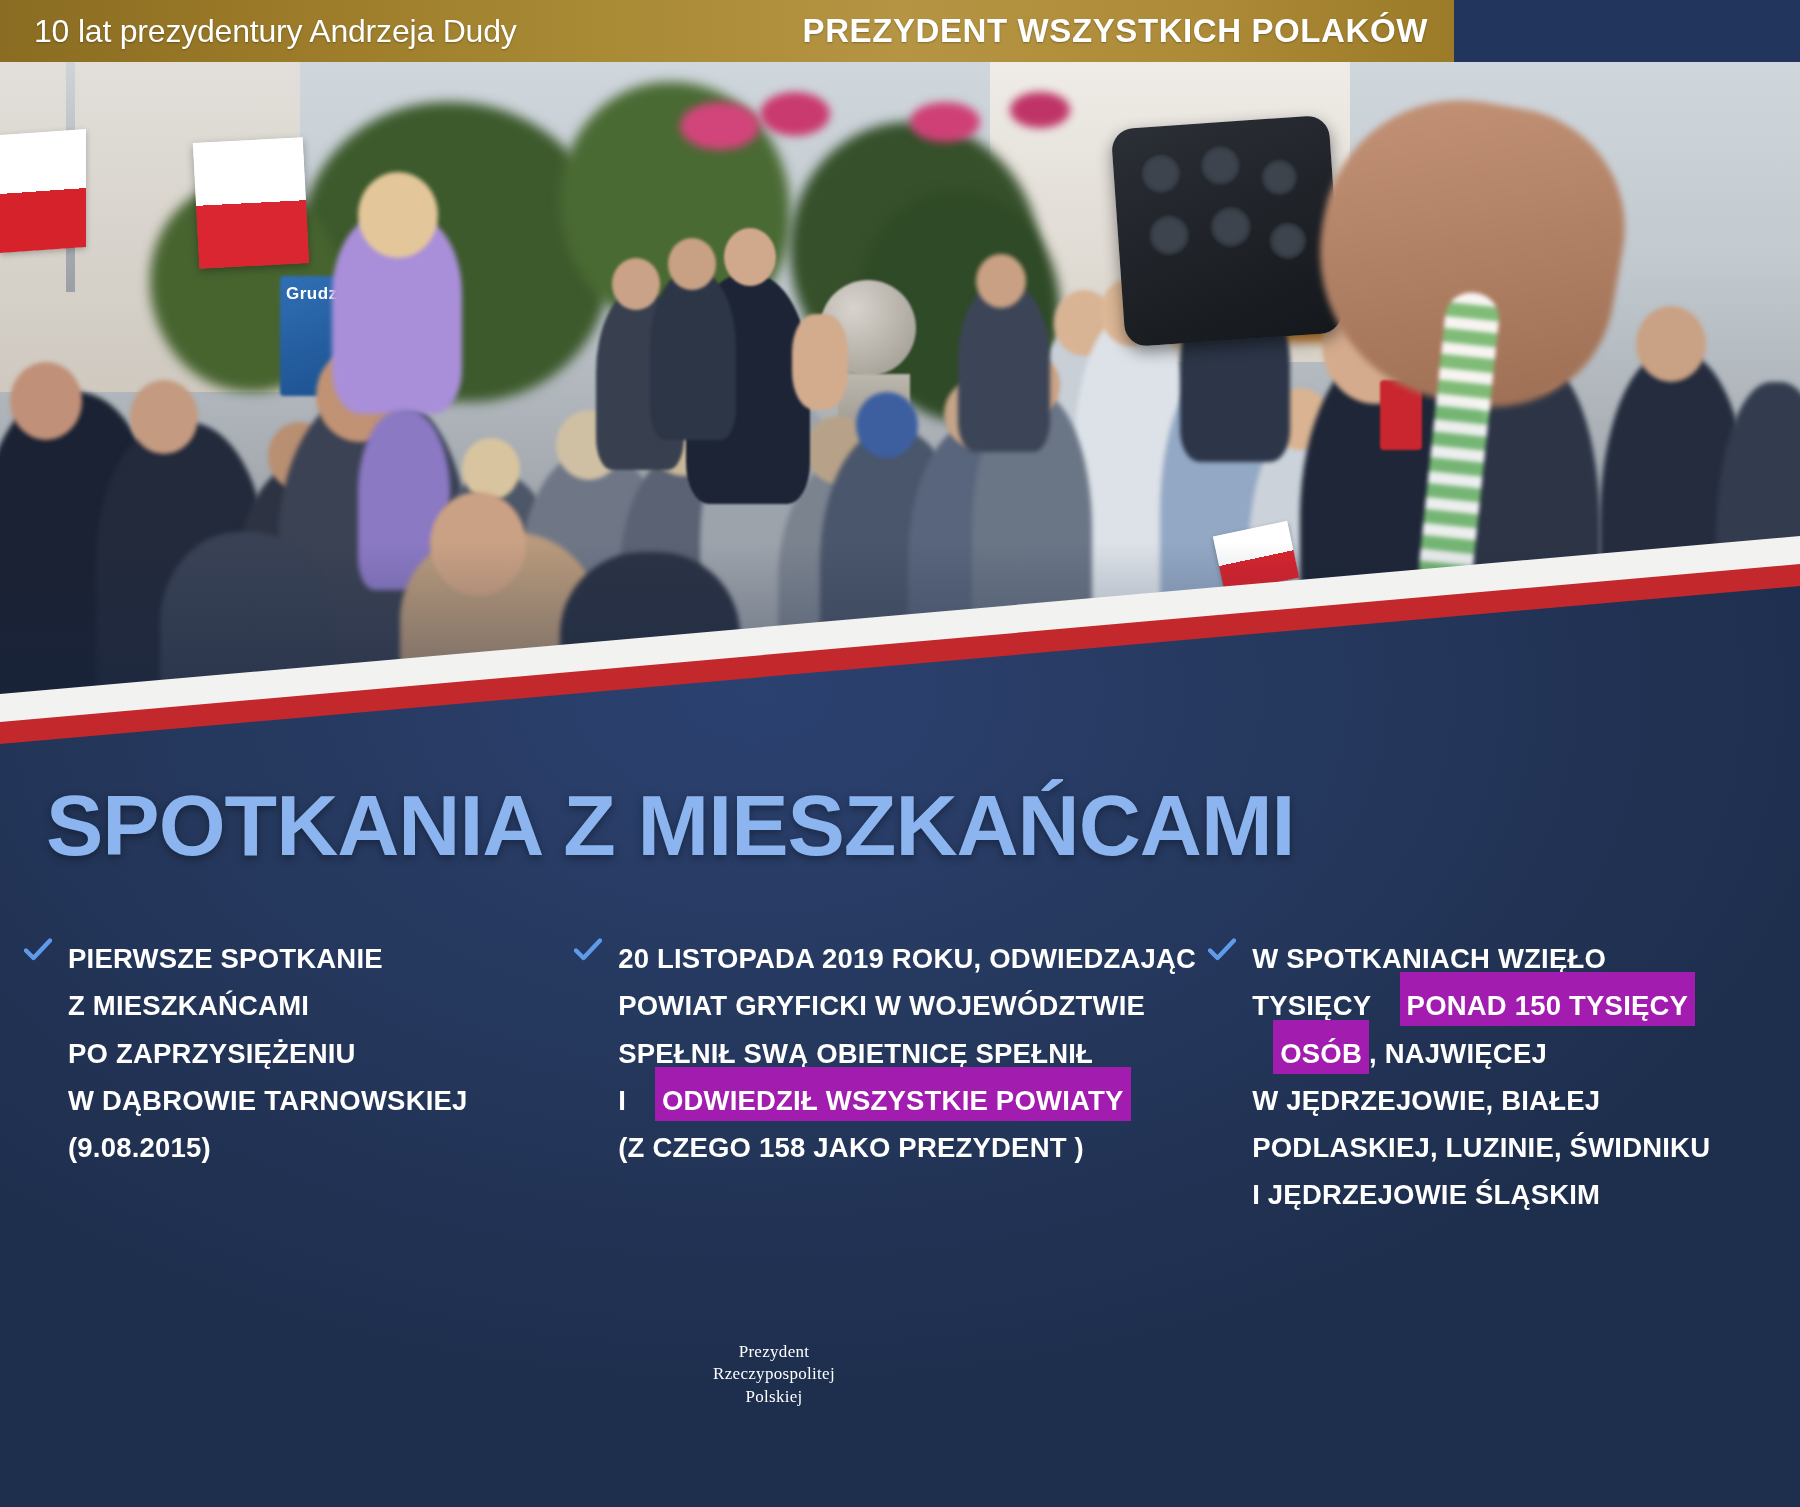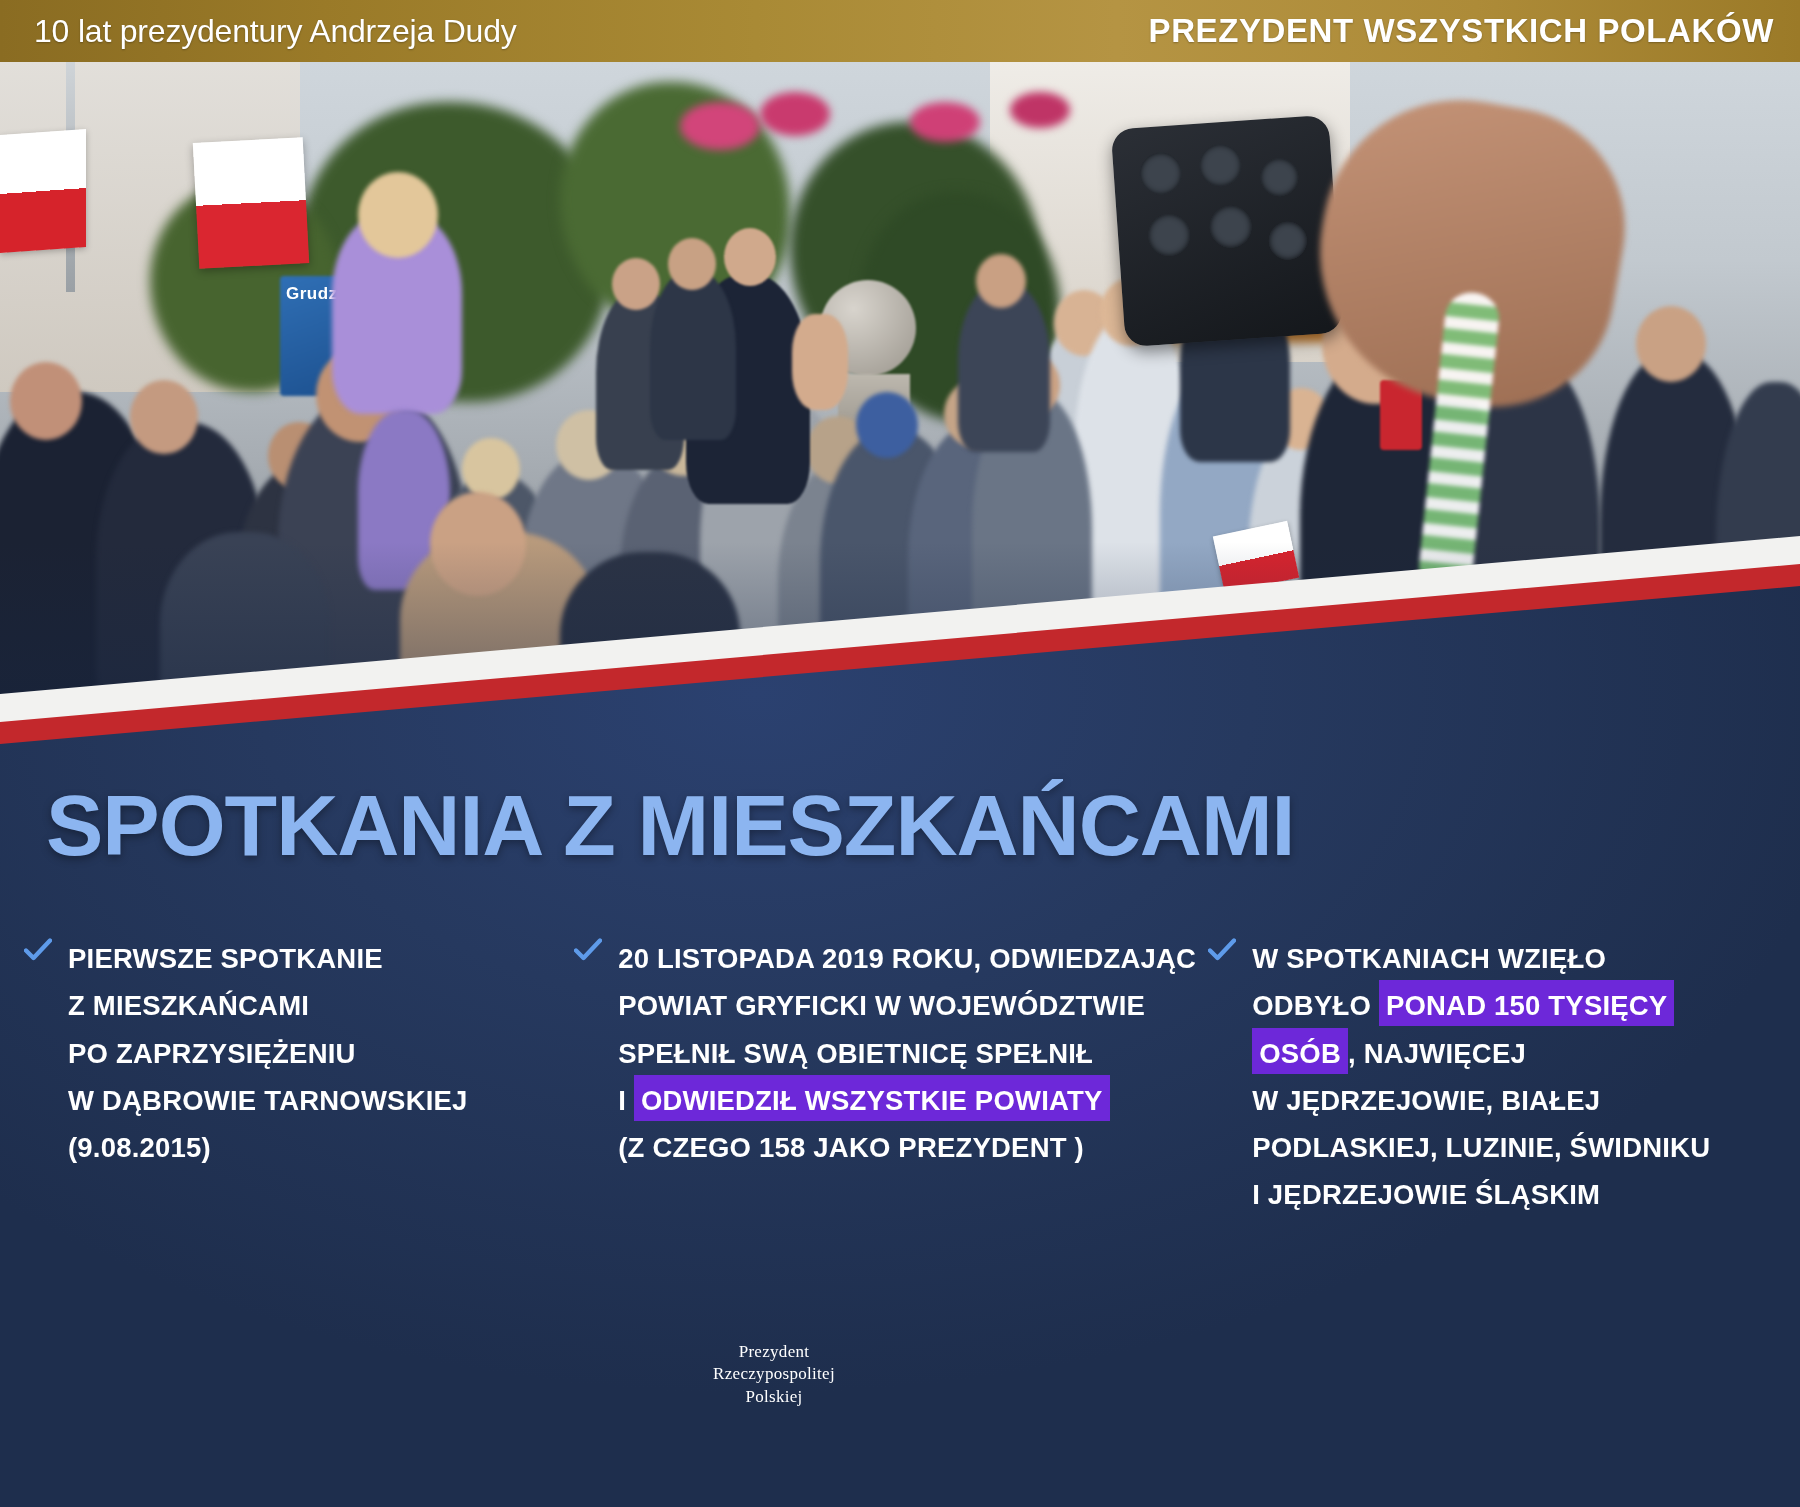--- a/index.html
+++ b/index.html
@@ -18,21 +18,21 @@
     width: 1800px;
     height: 1507px;
     overflow: hidden;
     background: #22355c;
   }
 
   
   .topbar {
     position: absolute;
     top: 0; left: 0;
-    width: 1800px;
+    width: 1454px;
     height: 62px;
     background: linear-gradient(90deg,
         #8a6c22 0%, #9a7a28 18%, #a98a35 42%,
         #b59443 62%, #ad8b38 82%, #9b7a28 100%);
     display: flex;
     align-items: center;
     justify-content: space-between;
     padding: 0 26px 0 34px;
     z-index: 40;
   }
@@ -210,24 +210,25 @@
   .bullet-text {
     color: #ffffff;
     font-size: 27.5px;
     font-weight: 700;
     line-height: 1.72;
     letter-spacing: .2px;
   }
   .bullet-text .ln { display: block; white-space: nowrap; }
 
   .hl {
-    background: #6d28d9;
-    color: #ffffff;
-    padding: 10px 7px 5px 7px;
+    background: #a21caf;
+    color: #ffffff;
+    padding: 18px 7px 5px 7px;
     box-decoration-break: clone;
+    margin-left: 21px;
     -webkit-box-decoration-break: clone;
   }
 
   
   .footer-logo {
     position: absolute;
     left: 0; right: 0;
     top: 1328px;
     text-align: center;
     z-index: 31;
@@ -419,21 +420,21 @@
 
       <div class="col col-3">
         <div class="bullet-row">
           <span class="check-icon">
             <svg width="28" height="26" viewBox="0 0 28 26">
               <path d="M2 13.5 L9.5 21 L26 3.5" fill="none" stroke="#5e9bea" stroke-width="4.4" stroke-linecap="round" stroke-linejoin="round"></path>
             </svg>
           </span>
           <span class="bullet-text">
             <span class="ln"><span>W SPOTKANIACH WZIĘŁO</span></span>
-            <span class="ln"><span>ODBYŁO </span><span class="hl">PONAD 150 TYSIĘCY</span></span>
+            <span class="ln"><span>TYSIĘCY </span><span class="hl">PONAD 150 TYSIĘCY</span></span>
             <span class="ln"><span class="hl">OSÓB</span><span>, NAJWIĘCEJ</span></span>
             <span class="ln"><span>W JĘDRZEJOWIE, BIAŁEJ</span></span>
             <span class="ln"><span>PODLASKIEJ, LUZINIE, ŚWIDNIKU</span></span>
             <span class="ln"><span>I JĘDRZEJOWIE ŚLĄSKIM</span></span>
           </span>
         </div>
       </div>
 
     </div>
 

